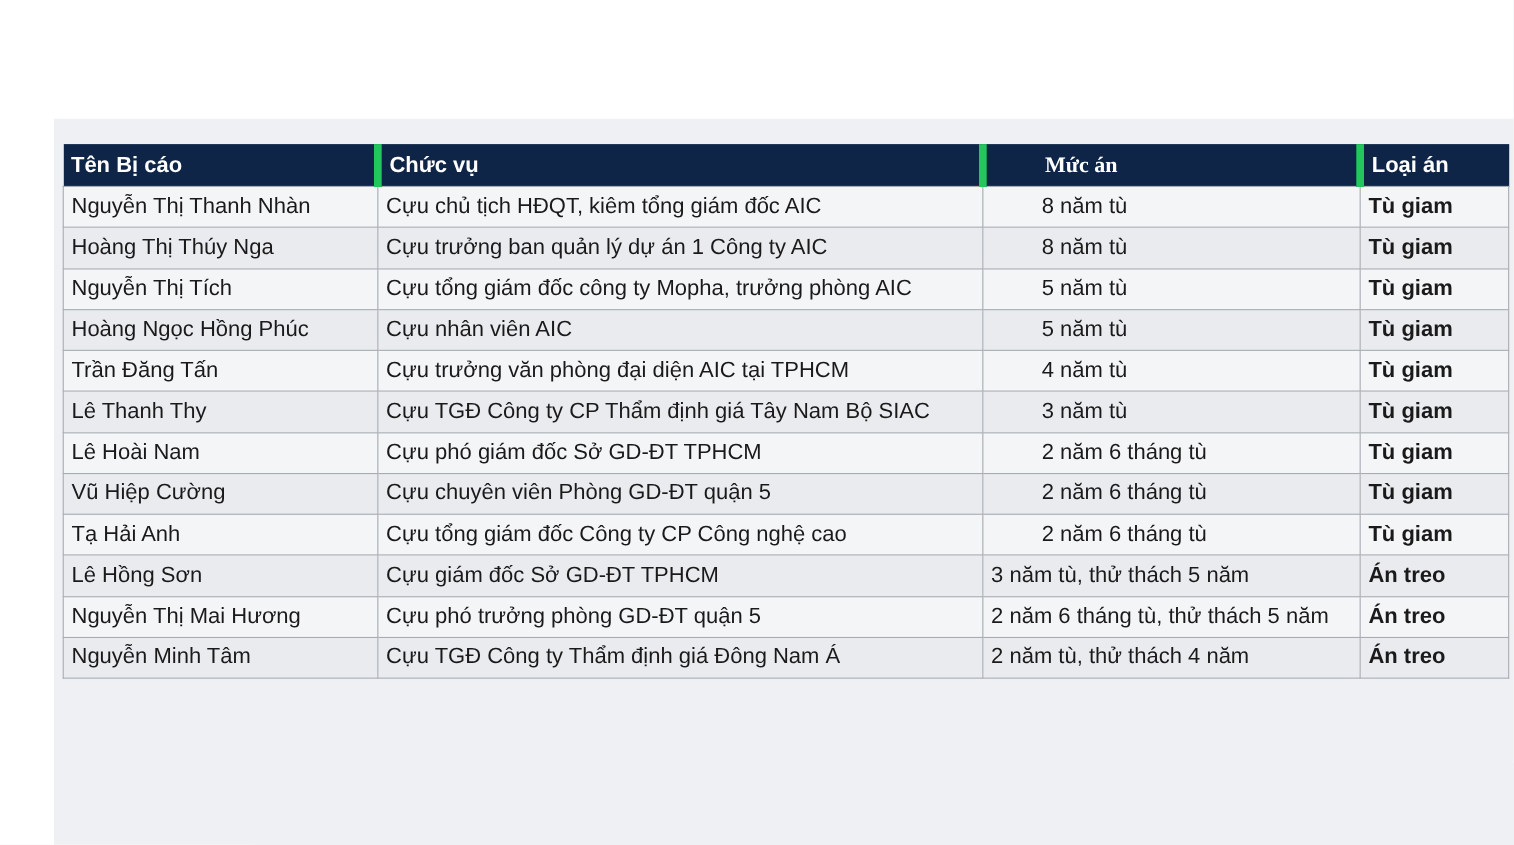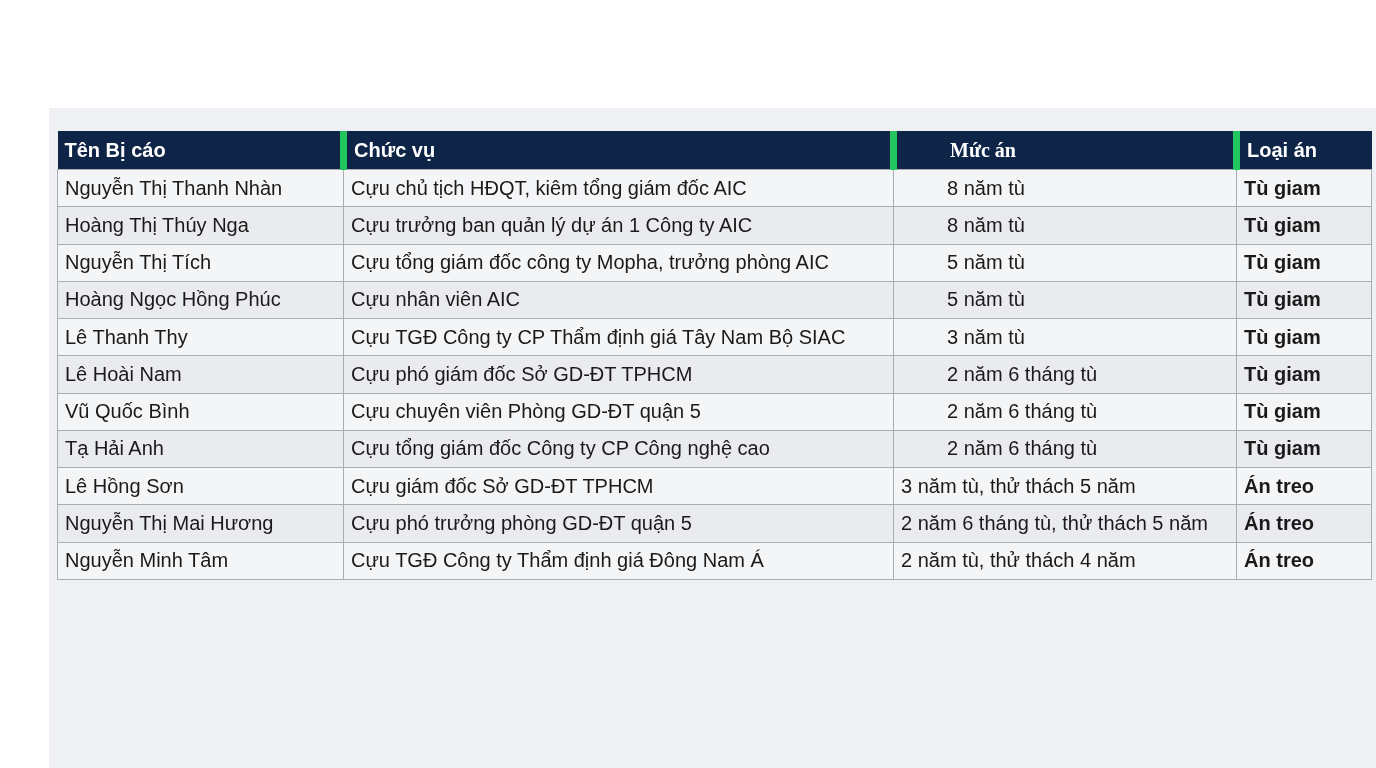--- a/index.html
+++ b/index.html
@@ -88,33 +88,39 @@
         <td class="sent indent">5 năm tù</td>
         <td class="type">Tù giam</td>
       </tr>
       <tr>
         <td>Hoàng Ngọc Hồng Phúc</td>
         <td>Cựu nhân viên AIC</td>
         <td class="sent indent">5 năm tù</td>
         <td class="type">Tù giam</td>
       </tr>
       <tr>
+        <td>Trần Đăng Tấn</td>
+        <td>Cựu trưởng văn phòng đại diện AIC tại TPHCM</td>
+        <td class="sent indent">4 năm tù</td>
+        <td class="type">Tù giam</td>
+      </tr>
+      <tr>
         <td>Lê Thanh Thy</td>
         <td>Cựu TGĐ Công ty CP Thẩm định giá Tây Nam Bộ SIAC</td>
         <td class="sent indent">3 năm tù</td>
         <td class="type">Tù giam</td>
       </tr>
       <tr>
         <td>Lê Hoài Nam</td>
         <td>Cựu phó giám đốc Sở GD-ĐT TPHCM</td>
         <td class="sent indent">2 năm 6 tháng tù</td>
         <td class="type">Tù giam</td>
       </tr>
       <tr>
-        <td>Vũ Quốc Bình</td>
+        <td>Vũ Hiệp Cường</td>
         <td>Cựu chuyên viên Phòng GD-ĐT quận 5</td>
         <td class="sent indent">2 năm 6 tháng tù</td>
         <td class="type">Tù giam</td>
       </tr>
       <tr>
         <td>Tạ Hải Anh</td>
         <td>Cựu tổng giám đốc Công ty CP Công nghệ cao</td>
         <td class="sent indent">2 năm 6 tháng tù</td>
         <td class="type">Tù giam</td>
       </tr>

